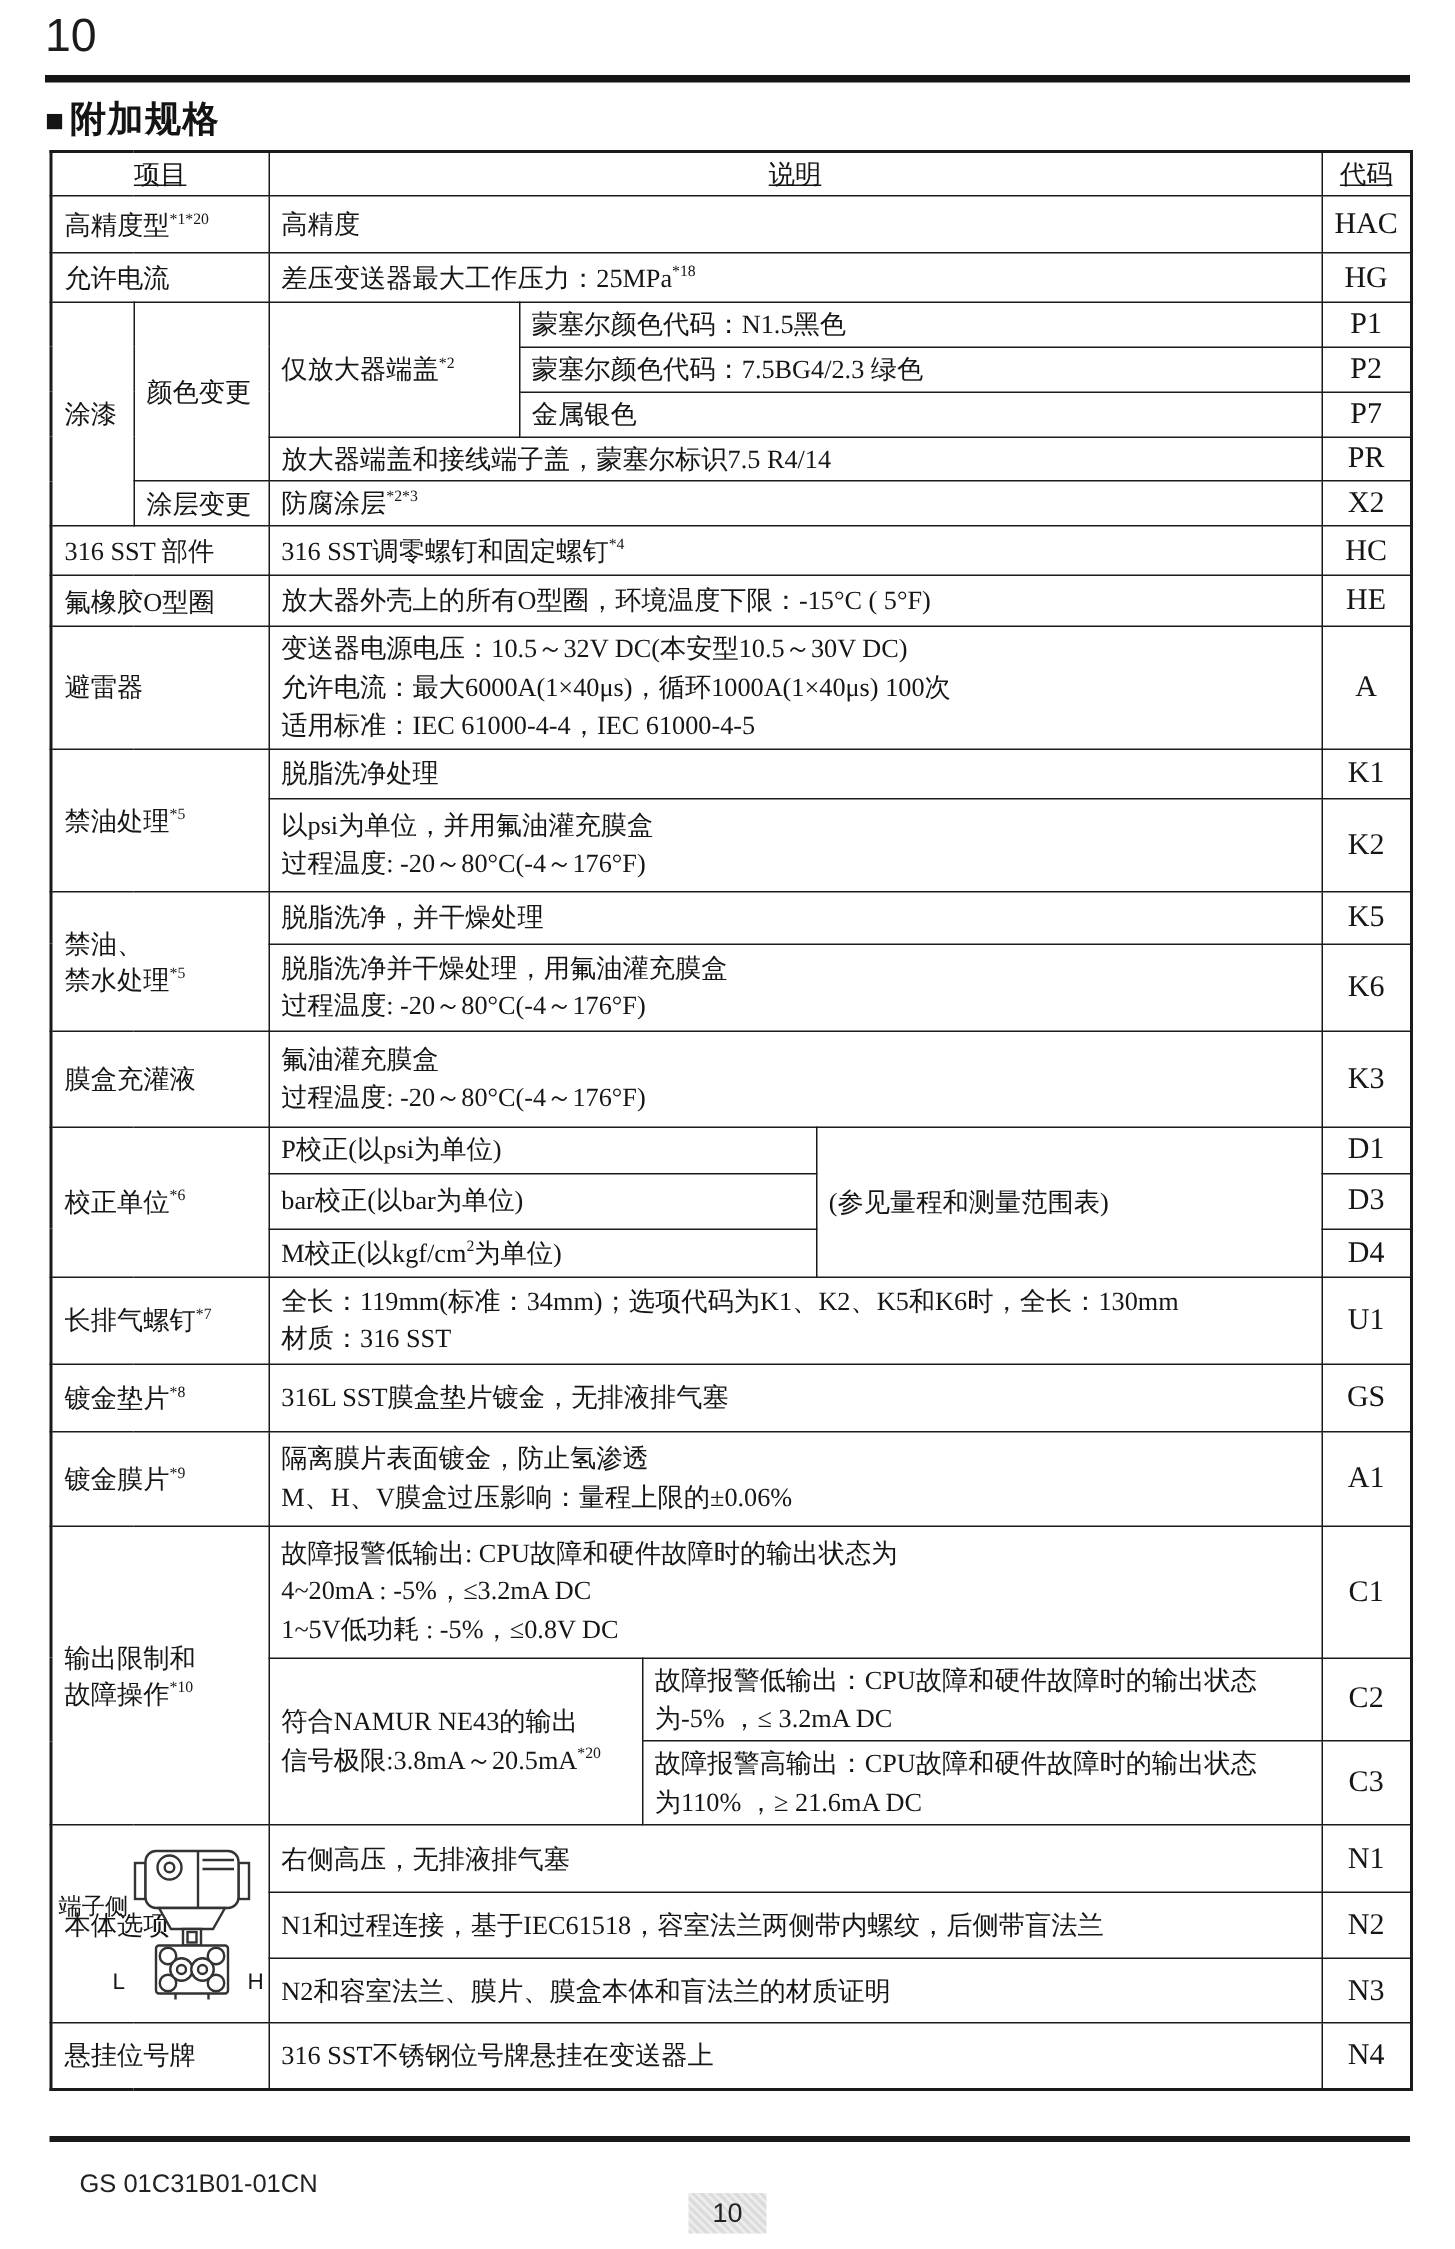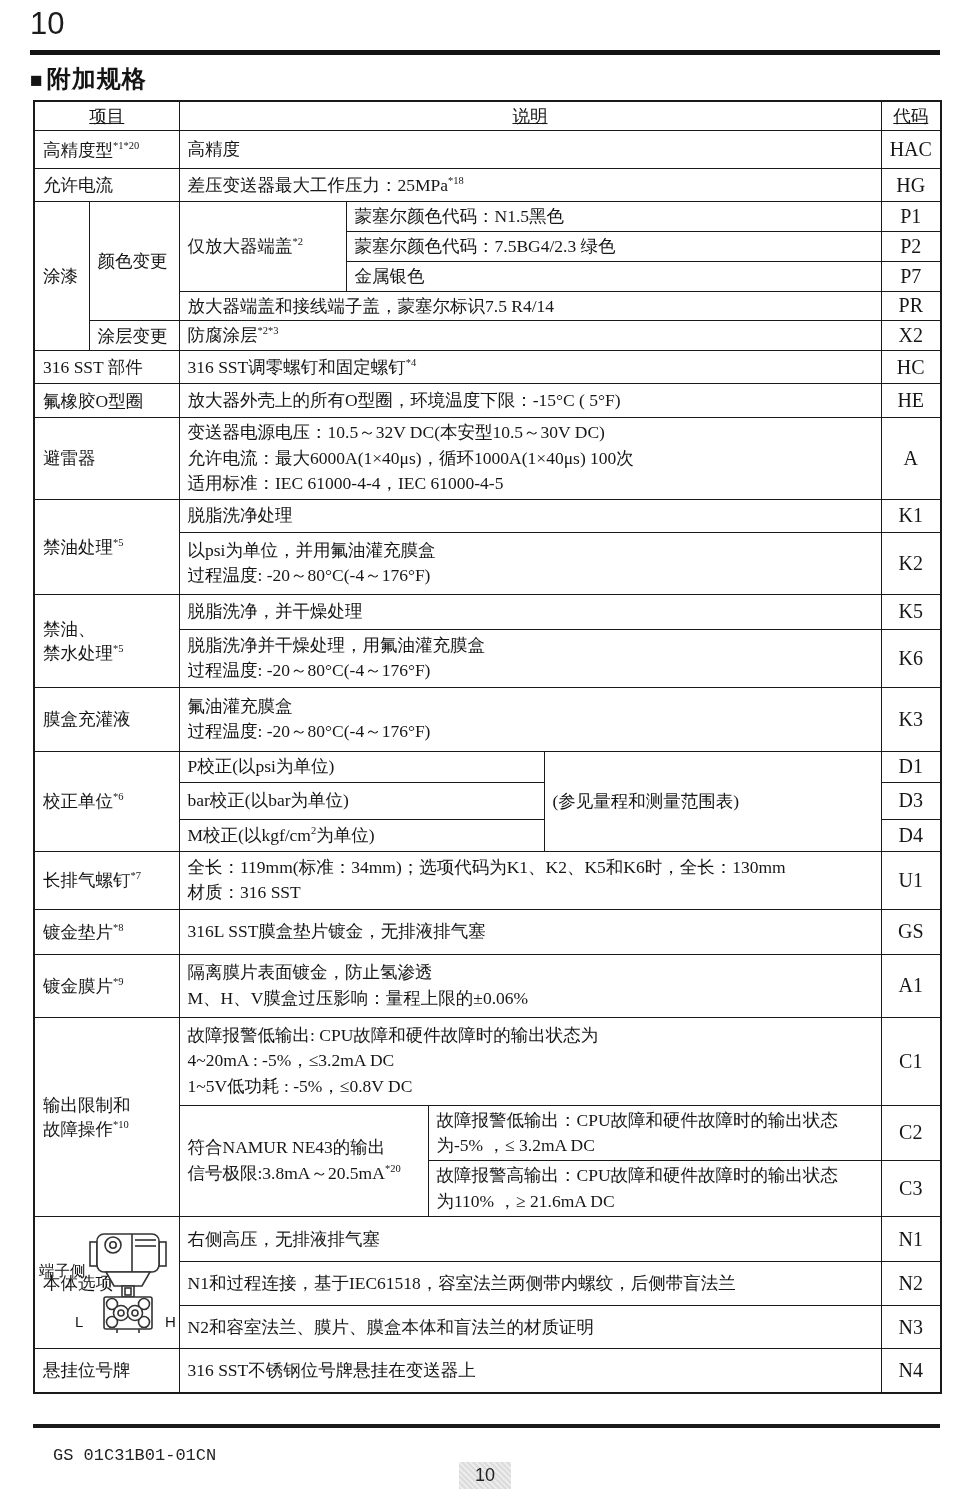--- a/index.html
+++ b/index.html
@@ -50,21 +50,21 @@
   .body-option-label { padding-left:0px; }
   .terminal-side-label { position:absolute; left:4px; top:44px; font-size:15.5px; }
   .lh-label { position:absolute; font-size:15px; font-family:"Liberation Sans","DejaVu Sans",sans-serif; }
   .l-label { left:40px; top:96px; }
   .h-label { left:130px; top:96px; }
   .transmitter-svg { position:absolute; left:52px; top:14px; }
 
   .footer-rule { position:absolute; left:33px; top:1424px; width:907px; height:4px; background:#1a1a1a; }
   .footer-doc {
     position:absolute; left:53px; top:1446px;
-    font-family:Liberation Mono, monospace;
+    font-family:Liberation Sans, sans-serif;
     font-size:17px; color:#222;text-align:center;
   }
   .footer-page-wrap { position:absolute; left:0; top:1462px; width:970px; text-align:center; }
   .footer-page {
     display:inline-block; padding:3px 16px;
     font-family:"Liberation Sans","DejaVu Sans",sans-serif;
     font-size:18px; color:#222;
     background:repeating-linear-gradient(45deg,#dcdcdc,#dcdcdc 2px,#ececec 2px,#ececec 4px);
   }
 </style>

